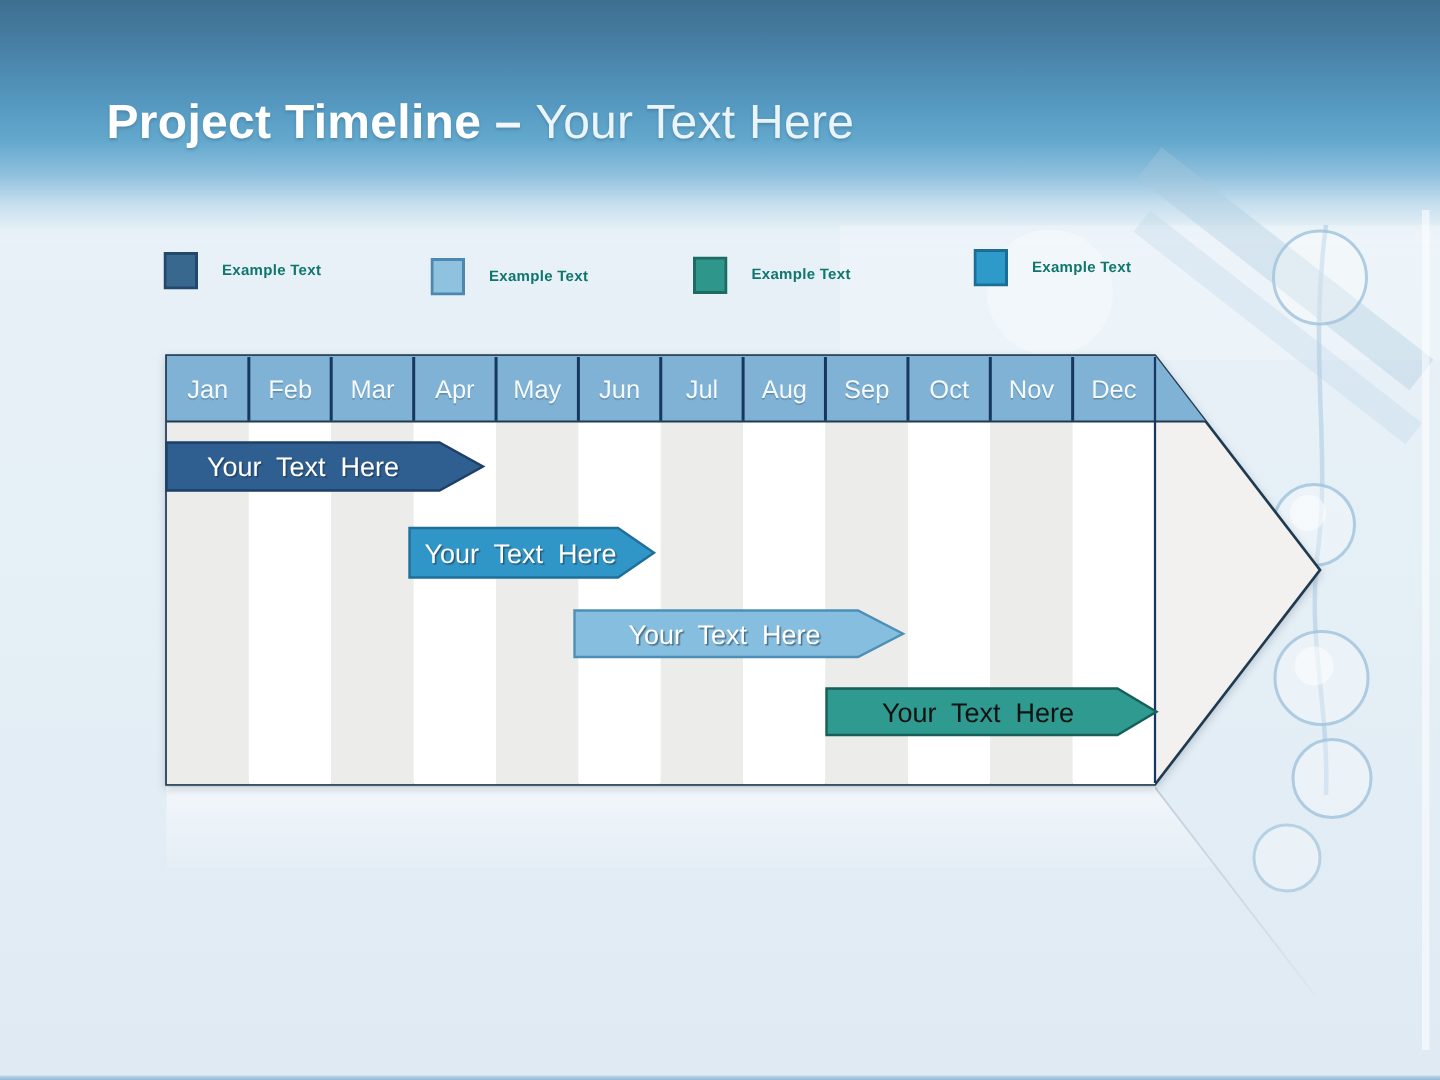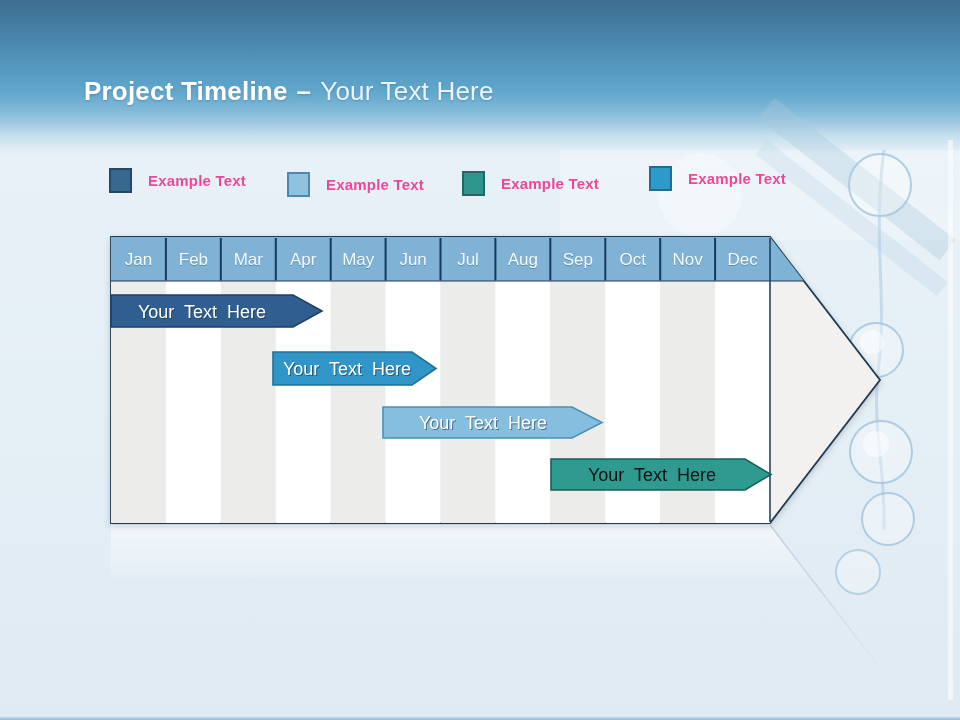--- a/index.html
+++ b/index.html
@@ -9,36 +9,36 @@
     background:linear-gradient(180deg,#E9F2F8 0%,#E5EFF6 55%,#DFEAF3 100%);
   }
   
   .header-band{
     position:absolute;top:0;left:0;width:960px;height:162px;
     background:linear-gradient(180deg,
       #3E6F90 0%, #44799D 12%, #4D89B0 28%, #579BC2 45%,
       #63A8CD 58%, #8FC0DD 72%, #C6DFEE 84%, #E4EFF6 94%, #E9F2F8 100%);
   }
   .slide-title{
-    position:absolute;left:68px;top:60px;margin:16px;white-space:nowrap;
-    font-size:26px;letter-spacing:.2px;
+    position:absolute;left:68px;top:60px;margin:3px;white-space:nowrap;
+    font-size:32px;letter-spacing:.2px;
     text-shadow:0 1px 2px rgba(30,60,85,.25);
   }
   .slide-title .t-bold{font-weight:bold;color:#FFFFFF;}
   .slide-title .t-dash{font-weight:bold;color:#F2F8FC;margin:0 9px;}
   .slide-title .t-light{font-weight:normal;color:#EAF4FB;}
   
   .bottom-strip{
     position:absolute;left:0;bottom:0;width:960px;height:3px;
     background:linear-gradient(180deg,#BFD8E9,#8FB9D8);
   }
   
   .legend-item{position:absolute;display:flex;align-items:center;}
   .legend-item .label{
-    font-size:15px;font-weight:bold;color:#ec4899;margin-left:16px;letter-spacing:.2px;
+    font-size:10px;font-weight:bold;color:#0f766e;margin-left:16px;letter-spacing:.2px;
   }
   .legend-swatch{display:block;}
   .sw-0{stroke:#24486B;stroke-width:2;}
   .sw-1{stroke:#4D88AE;stroke-width:2;}
   .sw-2{stroke:#1E6B63;stroke-width:2;}
   .sw-3{stroke:#1D6E96;stroke-width:2;}
   
   .canvas{position:absolute;left:0;top:0;width:960px;height:720px;}
   .arrow-outline{fill:#F2F1EF;stroke:#203A50;stroke-width:1.8;}
   .stripe-even{fill:#ECECEA;}

